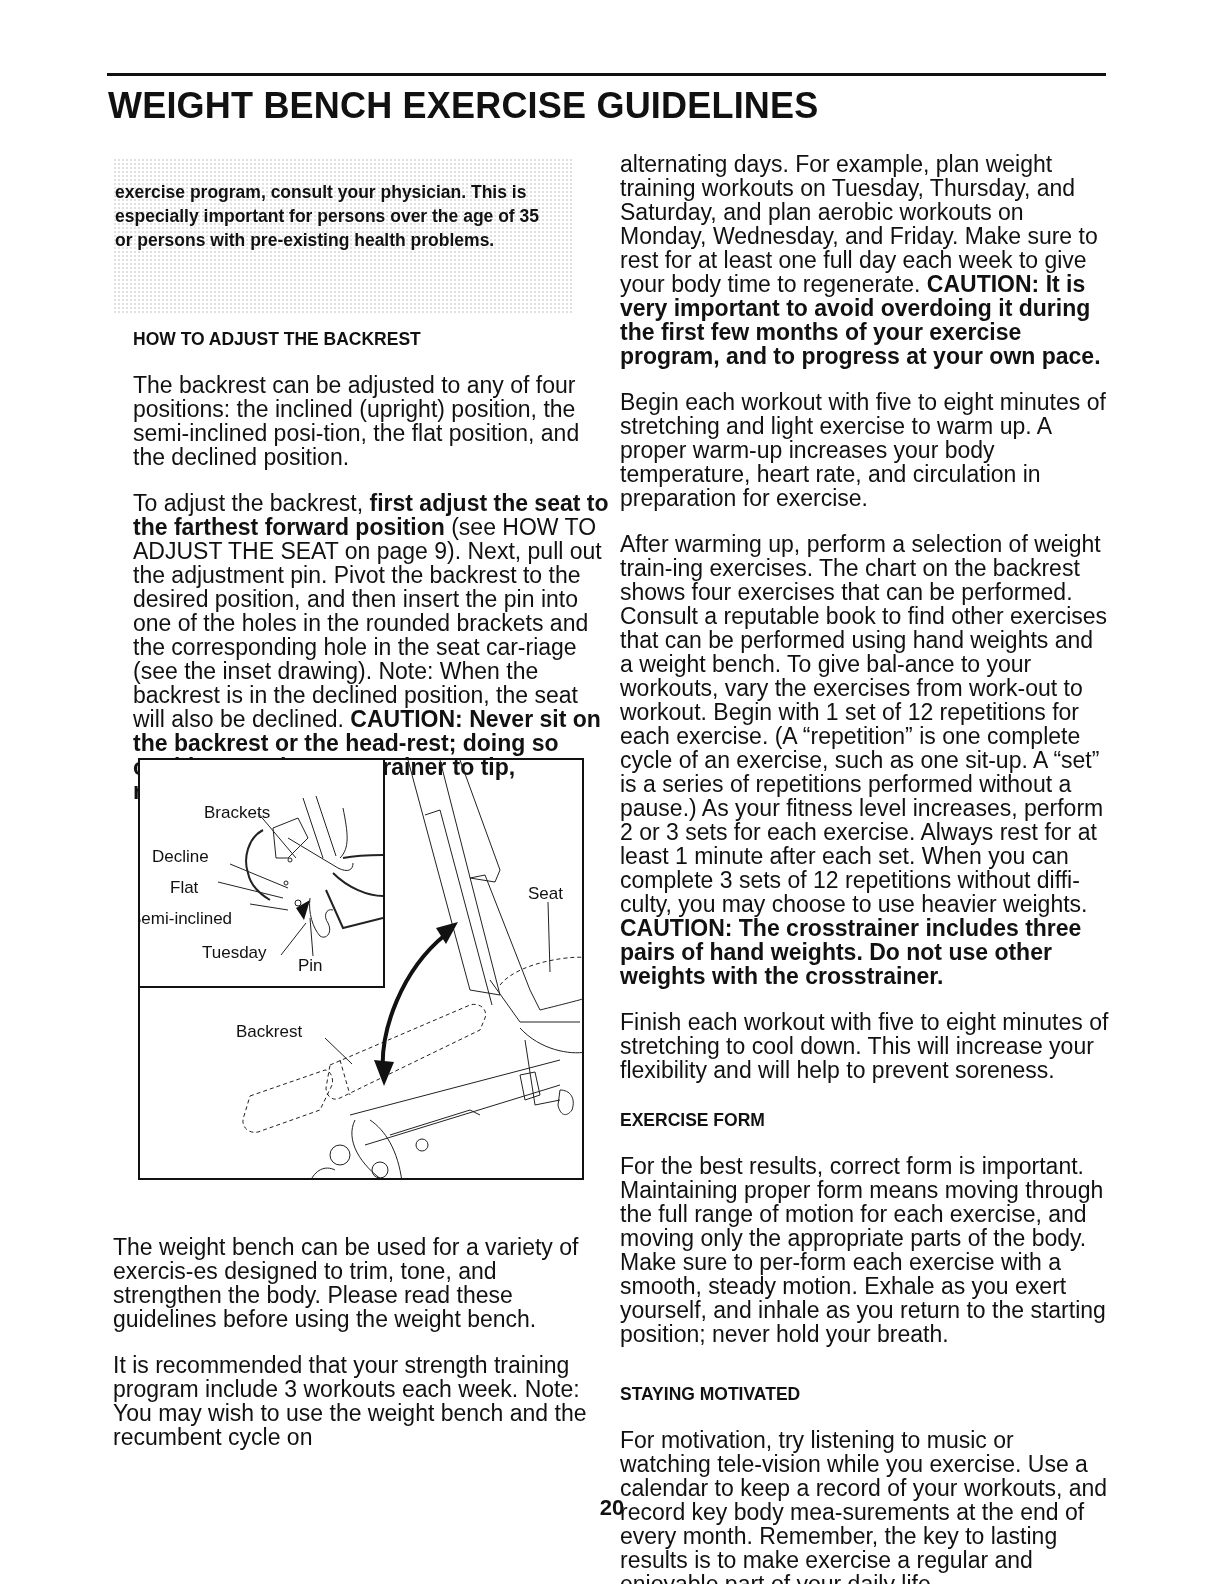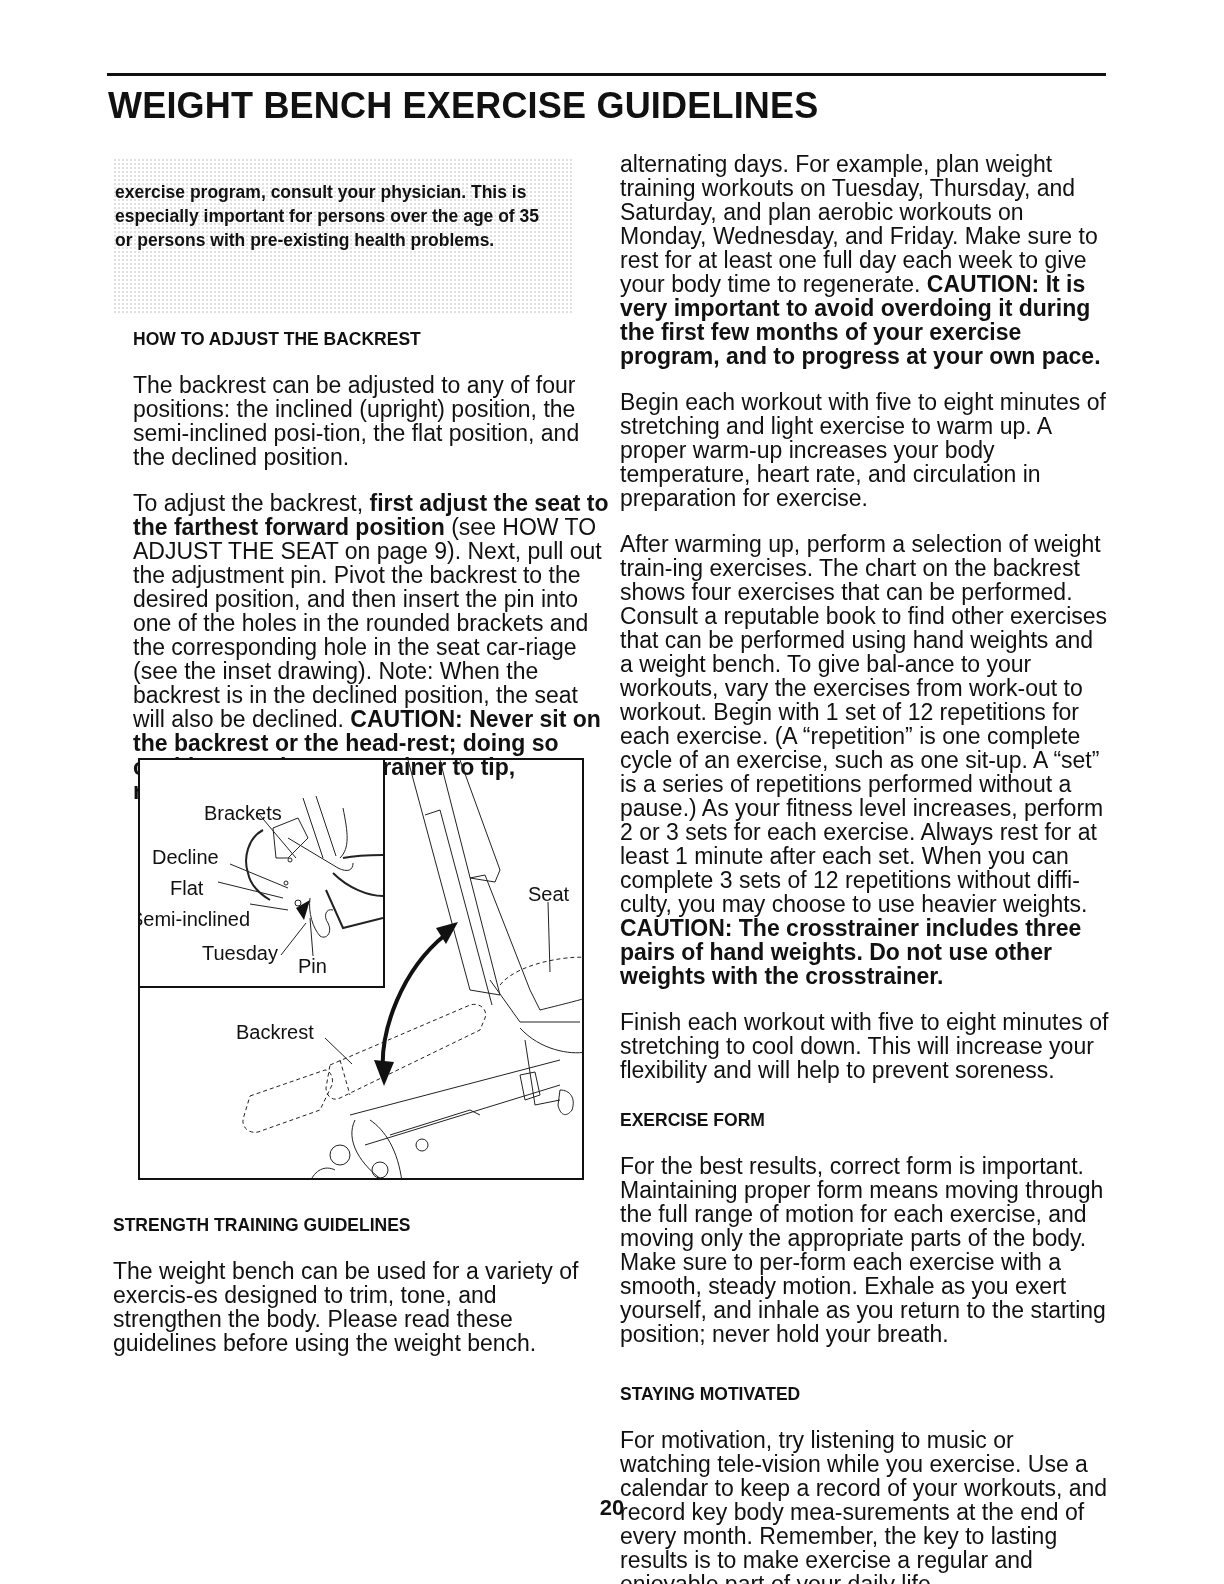--- a/index.html
+++ b/index.html
@@ -17,21 +17,21 @@
   .warning-box .wb-inner { position: absolute; left: 2px; top: 22px; }
   .warn-line1 { display: flex; align-items: baseline; white-space: nowrap; }
   .warn-tri { width: 0; height: 0; border-left: 13px solid transparent; border-right: 13px solid transparent; border-bottom: 24px solid #111; position: relative; top: 2px; margin-right: 7px; }
   .warn-tri::after { content: "!"; position: absolute; left: -3px; top: 5px; color: #fff; font-size: 15px; font-weight: bold; }
   .warn-word { font-size: 33px; font-weight: bold; letter-spacing: 0.5px; }
   .warn-rest { font-size: 17.5px; font-weight: bold; margin-left: 6px; }
   .warn-body { font-size: 17.5px; font-weight: bold; line-height: 24px; }
 
   .figure { position: absolute; left: 138px; top: 758px; width: 446px; height: 422px; border: 2.5px solid #111; box-sizing: border-box; overflow: hidden; }
   .inset { position: absolute; left: -2px; top: -2px; width: 245px; height: 228px; border-right: 2.5px solid #111; border-bottom: 2.5px solid #111; background: #fff; z-index: 2; }
-  .lbl { position: absolute; font-size: 20px; line-height: 20px; white-space: nowrap; }
+  .lbl { position: absolute; font-size: 17px; line-height: 20px; white-space: nowrap; }
   .page-number { position: absolute; left: 0; width: 1224px; top: 1495px; text-align: center; font-size: 22px; font-weight: bold; }
 </style>
 </head>
 <body>
 
 <div class="top-rule"></div>
 <h1 class="page-title">WEIGHT BENCH EXERCISE GUIDELINES</h1>
 
 <div class="warning-box">
   <div class="wb-inner">
@@ -123,22 +123,22 @@
     <span class="lbl" style="left:-8px; top:151px;">Semi-inclined</span>
     <span class="lbl" style="left:64px; top:185px;">Tuesday</span>
     <span class="lbl" style="left:160px; top:198px;">Pin</span>
   </div>
 
   <span class="lbl" style="left:388px; top:124px;">Seat</span>
   <span class="lbl" style="left:96px; top:262px;">Backrest</span>
 </div>
 
 <div style="position:absolute; left:113px; top:1213px; width:480px;">
-  <h2>STRENGTH TRAINING GUIDELINES</h2>
   <p style="margin-top:22px;">The weight bench can be used for a variety of exercis-es designed to trim, tone, and strengthen the body. Please read these guidelines before using the weight bench.</p>
+  <p style="margin-top:22px;">It is recommended that your strength training program include 3 workouts each week. Note: You may wish to use the weight bench and the recumbent cycle on</p>
 </div>
 
 <div class="col col-right">
   <p><span>alternating days. For example, plan weight training workouts on Tuesday, Thursday, and Saturday, and plan aerobic workouts on Monday, Wednesday, and Friday. Make sure to rest for at least one full day each week to give your body time to regenerate. </span><span class="b">CAUTION: It is very important to avoid overdoing it during the first few months of your exercise program, and to progress at your own pace.</span></p>
   <p style="margin-top:22px;">Begin each workout with five to eight minutes of stretching and light exercise to warm up. A proper warm-up increases your body temperature, heart rate, and circulation in preparation for exercise.</p>
   <p style="margin-top:22px;"><span>After warming up, perform a selection of weight train-ing exercises. The chart on the backrest shows four exercises that can be performed. Consult a reputable book to find other exercises that can be performed using hand weights and a weight bench. To give bal-ance to your workouts, vary the exercises from work-out to workout. Begin with 1 set of 12 repetitions for each exercise. (A “repetition” is one complete cycle of an exercise, such as one sit-up. A “set” is a series of repetitions performed without a pause.) As your fitness level increases, perform 2 or 3 sets for each exercise. Always rest for at least 1 minute after each set. When you can complete 3 sets of 12 repetitions without diffi-culty, you may choose to use heavier weights. </span><span class="b">CAUTION: The crosstrainer includes three pairs of hand weights. Do not use other weights with the crosstrainer.</span></p>
   <p style="margin-top:22px;">Finish each workout with five to eight minutes of stretching to cool down. This will increase your flexibility and will help to prevent soreness.</p>
 
   <h2 style="margin-top:26px;">EXERCISE FORM</h2>
   <p style="margin-top:22px;">For the best results, correct form is important. Maintaining proper form means moving through the full range of motion for each exercise, and moving only the appropriate parts of the body. Make sure to per-form each exercise with a smooth, steady motion. Exhale as you exert yourself, and inhale as you return to the starting position; never hold your breath.</p>

